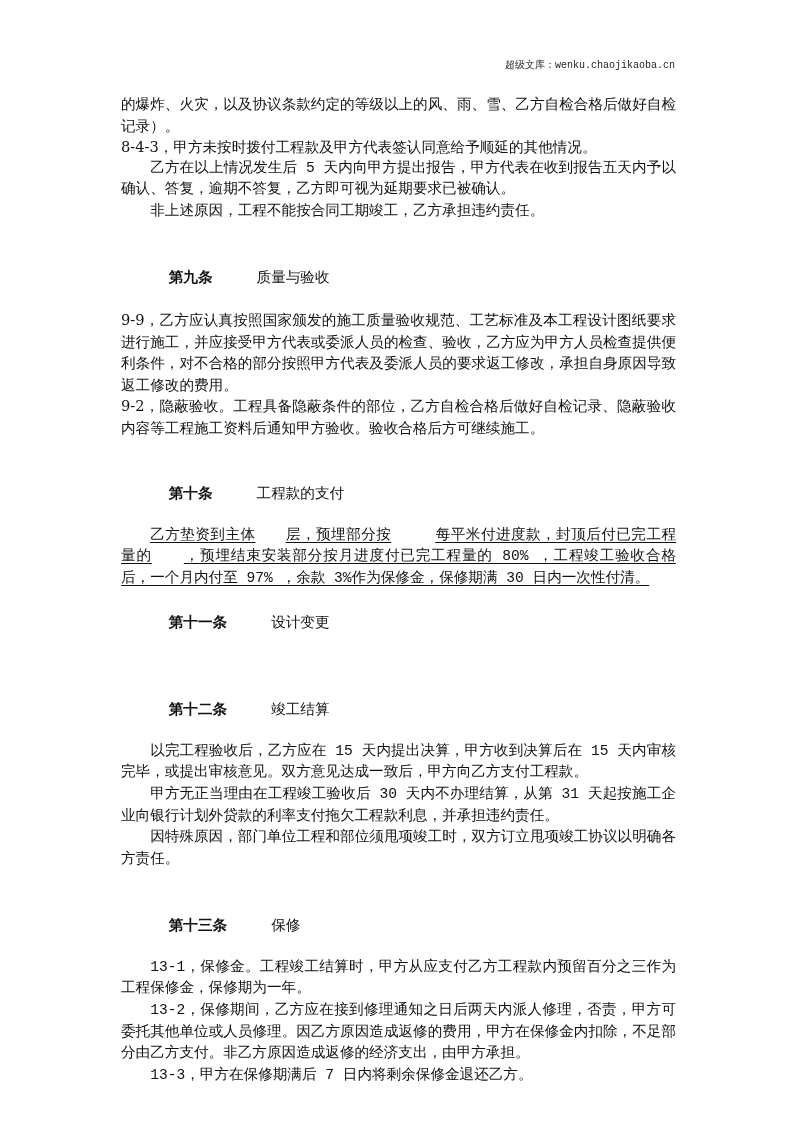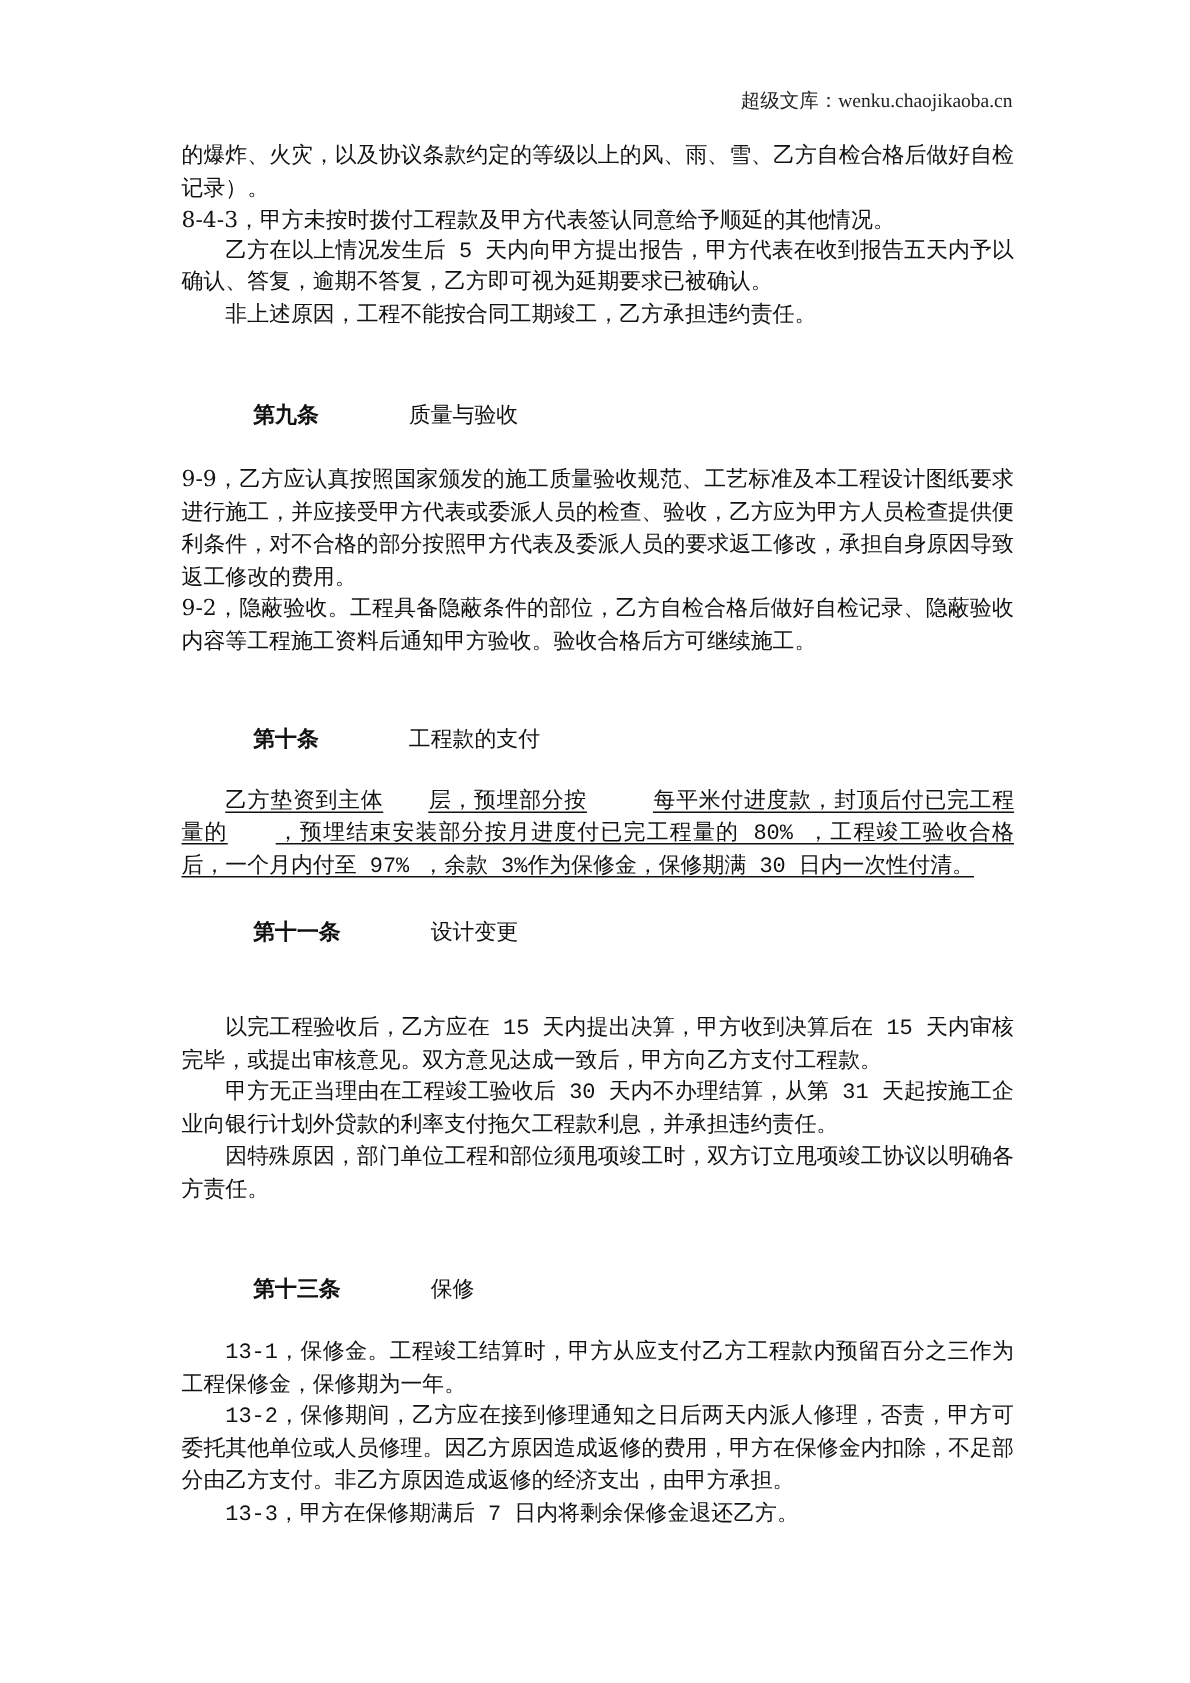--- a/index.html
+++ b/index.html
@@ -1,27 +1,27 @@
 <!DOCTYPE html>
 <html><head>
 <meta charset="utf-8">
 <style>
   html, body { margin: 0; padding: 0; background: #ffffff; }
   body { width: 793px; height: 1122px; position: relative; overflow: hidden;
          font-family: "DejaVu Serif", "Liberation Serif", serif; color: #111; }
-  .header { position: absolute; top: 58px; right: 118px; font-size: 13px; color: #222;
-            font-family: Liberation Serif, serif; }
+  .header { position: absolute; top: 58px; right: 118px; font-size: 10px; color: #222;
+            font-family: Liberation Mono, monospace; }
   .page { position: absolute; left: 121px; top: 93px; width: 555px; font-size: 14.6px;
           line-height: 21.6px; letter-spacing: 0px; }
   .p { margin: 0; text-align: justify; text-align-last: left; }
   .ind { text-indent: 2em; font-family: Liberation Mono, monospace; }
   .gap { height: 21.6px; }
   .sec { margin: 0; white-space: pre; }
   .sec .num { font-weight: bold; }
-  .sec .title { margin-left: 60px; }
+  .sec .title { margin-left: 44px; }
   .sec-i1 { padding-left: 2em; }
   .bold-u { font-weight: bold; text-decoration: underline; text-underline-offset: 3px; }
   .bold-u .blank { display: inline-block; }
 </style>
 </head>
 <body>
 
 <div class="header">超级文库：wenku.chaojikaoba.cn</div>
 
 <div class="page">
@@ -45,20 +45,23 @@
     <span class="num">第十条</span><span class="title">工程款的支付</span>
   </div>
   <p class="p ind bold-u"><span style="font-weight:normal">乙方垫资到主体</span><span class="blank" style="width:30px">&nbsp;</span><span style="font-weight:normal">层，预埋部分按</span><span class="blank" style="width:44px">&nbsp;</span><span style="font-weight:normal">每平米付进度款，封顶后付已完工程量的</span><span class="blank" style="width:32px">&nbsp;</span><span style="font-weight:normal">，预埋结束安装部分按月进度付已完工程量的 80% ，工程竣工验收合格后，一个月内付至 97% ，余款 3%作为保修金，保修期满 30 日内一次性付清。</span></p>
 
   <div class="sec sec-i1">
     <span class="num">第十一条</span><span class="title">设计变更</span>
   </div>
 
   <div class="gap"></div>
 
+  <div class="sec sec-i1">
+    <span class="num">第十二条</span><span class="title">竣工结算</span>
+  </div>
   <p class="p ind">以完工程验收后，乙方应在 15 天内提出决算，甲方收到决算后在 15 天内审核完毕，或提出审核意见。双方意见达成一致后，甲方向乙方支付工程款。</p>
   <p class="p ind">甲方无正当理由在工程竣工验收后 30 天内不办理结算，从第 31 天起按施工企业向银行计划外贷款的利率支付拖欠工程款利息，并承担违约责任。</p>
   <p class="p ind">因特殊原因，部门单位工程和部位须甩项竣工时，双方订立甩项竣工协议以明确各方责任。</p>
 
   <div class="gap"></div>
 
   <div class="sec sec-i1">
     <span class="num">第十三条</span><span class="title">保修</span>
   </div>
   <p class="p ind">13-1，保修金。工程竣工结算时，甲方从应支付乙方工程款内预留百分之三作为工程保修金，保修期为一年。</p>

